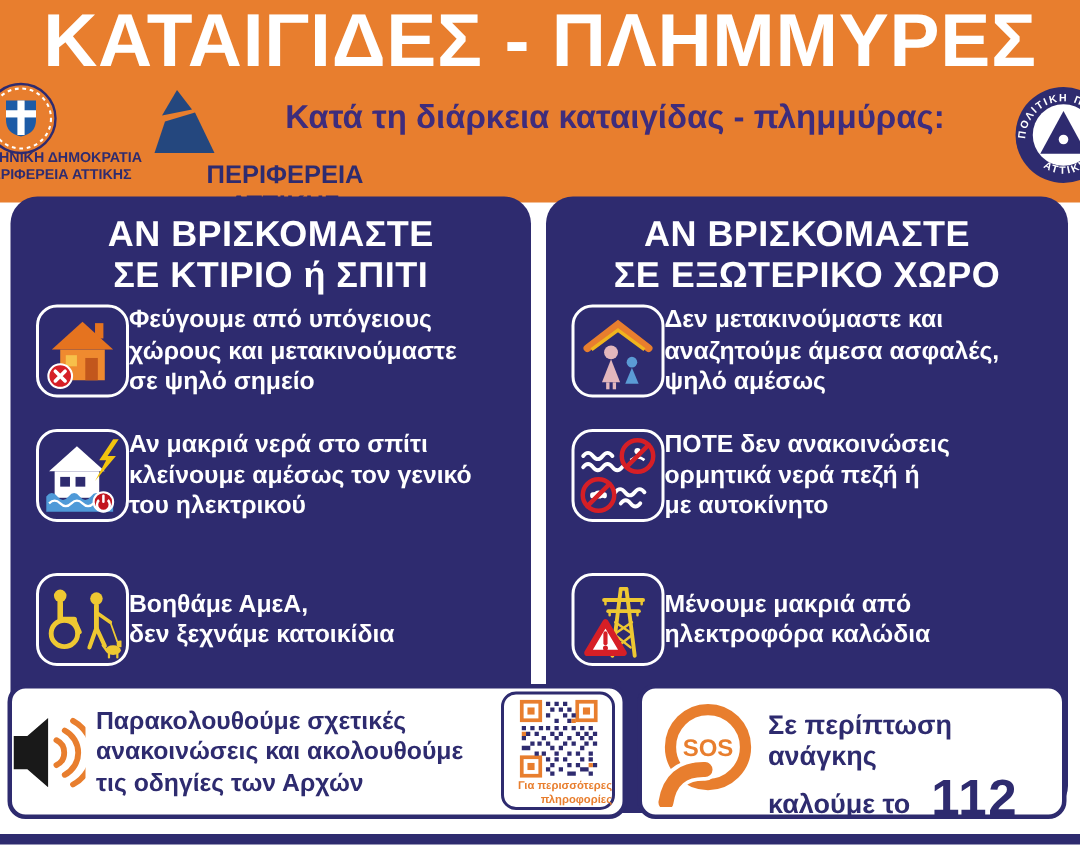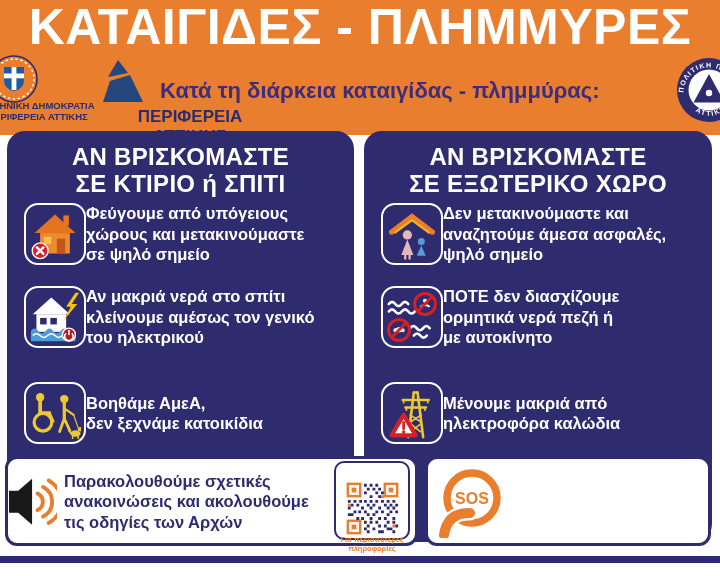--- a/index.html
+++ b/index.html
@@ -11,21 +11,21 @@
   .hdr { position:absolute; left:0; top:0; width:720px; height:135px; background:var(--orange,#e87e2e); }
   .title { position:absolute; top:0; left:0; right:0; text-align:center; color:#fff;
            font-weight:bold; font-size:50px; letter-spacing:.5px; line-height:1.1; }
   .coat-logo { position:absolute; left:-26px; top:54px; width:80px; height:50px; }
   .coat-cap { position:absolute; left:-70px; top:101px; width:215px; text-align:center;
               color:var(--navy,#2e2b6f); font-size:9.5px; font-weight:bold; line-height:1.15; }
   .tri-logo { position:absolute; left:101px; top:58px; width:44px; height:48px; }
   .tri-cap { position:absolute; left:100px; top:107px; width:180px; text-align:center;
              color:var(--navy,#2e2b6f); font-size:17px; font-weight:bold; }
   .tri-cap .xb { letter-spacing:.4px; }
-  .subtitle { position:absolute; left:160px; top:78px; width:500px; text-align:left;
+  .subtitle { position:absolute; left:160px; top:65px; width:500px; text-align:center;
               color:var(--violet,#3e2c7c); font-size:22px; font-weight:bold; }
   .cp-logo { position:absolute; left:676px; top:57px; width:66px; height:66px; }
 
   
   .card { position:absolute; top:131px; height:411px; background:var(--navy,#2e2b6f); border-radius:18px; }
   .card.l { left:7px;  width:347px; }
   .card.r { left:364px; width:348px; }
   .card-hd { position:absolute; top:12px; left:0; right:0; text-align:center; color:#fff;
              font-size:24px; font-weight:bold; line-height:1.14; letter-spacing:.3px; }
   .lines { white-space:pre-line; }
@@ -39,21 +39,21 @@
   
   .fcard { position:absolute; top:456px; height:90px; background:#fff;
            border:3px solid var(--navy,#2e2b6f); border-radius:12px; }
   .f-left  { left:5px;   width:413px; }
   .f-right { left:425px; width:286px; }
   .mega { position:absolute; left:1px; top:16px; width:48px; height:54px; }
   .f-txt { position:absolute; left:56px; top:12px; color:var(--navy,#2e2b6f);
            font-size:16.5px; font-weight:bold; line-height:1.24; }
   .qr-box { position:absolute; right:5px; top:2px; width:76px; height:79px;
             border:2.5px solid var(--navy,#2e2b6f); border-radius:10px; background:#fff;
-            text-align:center; padding-top:18px; }
+            text-align:right; padding-top:2px; }
   .qr-box svg { width:55px; height:55px; display:block; margin:0 auto; }
   .qr-cap { font-size:7.5px; color:var(--orange,#e87e2e); font-weight:bold; line-height:1.15; }
   .sos { position:absolute; left:6px; top:7px; width:72px; height:72px; }
   .sos text { font-family:"Liberation Sans","DejaVu Sans",sans-serif; }
   .f-r-txt { position:absolute; left:84px; top:14px; color:var(--navy,#2e2b6f); font-weight:bold; }
   .f-r-line1 { font-size:18px; }
   .f-r-row { display:flex; align-items:flex-end; gap:14px; margin-top:4px; }
   .f-r-line2 { font-size:18px; }
   .f-num { font-size:34px; line-height:.82; letter-spacing:1px; }
   .bottom-bar { position:absolute; left:0; top:556px; width:720px; height:7px; background:var(--navy,#2e2b6f); }
@@ -185,21 +185,21 @@
           <circle cx="23" cy="29" r="5" fill="#e3b7bd"></circle>
           <path d="M23 34 l-6.5 16.5 h13 z" fill="#e3b7bd"></path>
           <rect x="19.5" y="50.5" width="2.4" height="5" fill="#e3b7bd"></rect>
           <rect x="24.2" y="50.5" width="2.4" height="5" fill="#e3b7bd"></rect>
           <circle cx="38" cy="36" r="3.8" fill="#5b9bd5"></circle>
           <path d="M38 40 l-4.8 11.5 h9.6 z" fill="#5b9bd5"></path>
         </svg>
       </div>
       <p class="item-txt lines">Δεν μετακινούμαστε και
 αναζητούμε άμεσα ασφαλές,
-ψηλό σημείο</p>
+ψηλό αμέσως</p>
     </div>
 
     <div class="item i2">
       <div class="icon-box">
         <svg viewBox="0 0 56 56">
           <g stroke="#fff" stroke-width="2.8" fill="none" stroke-linecap="round">
             <path d="M3 14 q3.5 -4.5 7 0 t7 0 t7 0"></path>
             <path d="M3 22 q3.5 -4.5 7 0 t7 0 t7 0 t7 0"></path>
             <path d="M26 40 q3.5 -4.5 7 0 t7 0 t7 0"></path>
             <path d="M30 48 q3.5 -4.5 7 0 t7 0"></path>
@@ -209,21 +209,21 @@
           <path d="M37 17 q5 -4 10 0" stroke="#fff" stroke-width="2" fill="none"></path>
           <path d="M34 22 L50 6" stroke="#d61f26" stroke-width="3.2" stroke-linecap="round"></path>
           <circle cx="14" cy="42" r="11.3" fill="#2e2b6f" stroke="#d61f26" stroke-width="3.2"></circle>
           <path d="M10.5 40.5 q3.5 -3.5 7 0" fill="#fff"></path>
           <rect x="8" y="40" width="12" height="4.5" rx="2" fill="#fff"></rect>
           <circle cx="11" cy="45.5" r="1.6" fill="#2e2b6f"></circle>
           <circle cx="17" cy="45.5" r="1.6" fill="#2e2b6f"></circle>
           <path d="M6 50 L22 34" stroke="#d61f26" stroke-width="3.2" stroke-linecap="round"></path>
         </svg>
       </div>
-      <p class="item-txt lines">ΠΟΤΕ δεν διασχίζουμε
+      <p class="item-txt lines">ΠΟΤΕ δεν ανακοινώσεις
 ορμητικά νερά πεζή ή
 με αυτοκίνητο</p>
     </div>
 
     <div class="item i3">
       <div class="icon-box">
         <svg viewBox="0 0 56 56">
           <g stroke="#eec832" fill="none" stroke-linecap="round">
             <path d="M24 54 L30 6 M40 54 L34 6" stroke-width="2.8"></path>
             <path d="M30 6 h4" stroke-width="2.8"></path>
@@ -281,16 +281,23 @@
     <div class="sos">
       <svg viewBox="0 0 72 72">
         <circle cx="38" cy="32" r="25" fill="#fff" stroke="#e87e2e" stroke-width="7.5"></circle>
         <text x="38" y="38" text-anchor="middle" font-size="16" font-weight="bold" fill="#e87e2e">SOS</text>
         <g transform="rotate(-40 23 58)">
           <path d="M6 58 q17 -15 34 0" stroke="#fff" stroke-width="15" fill="none" stroke-linecap="round"></path>
           <path d="M6 58 q17 -15 34 0" stroke="#e87e2e" stroke-width="10" fill="none" stroke-linecap="round"></path>
         </g>
       </svg>
     </div>
+    <div class="f-r-txt">
+      <div class="f-r-line1">Σε περίπτωση ανάγκης</div>
+      <div class="f-r-row">
+        <span class="f-r-line2">καλούμε το</span>
+        <span class="f-num">112</span>
+      </div>
+    </div>
   </section>
 
   <div class="bottom-bar"></div>
 </div>
 
 </body></html>

